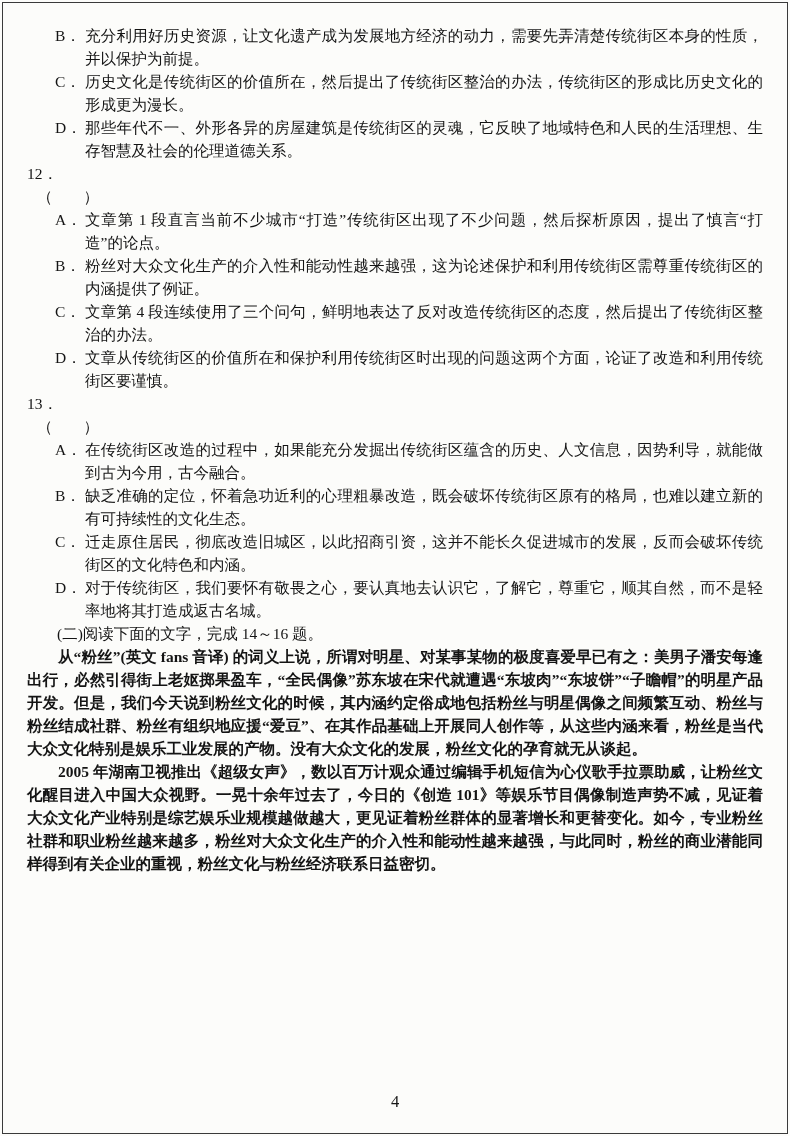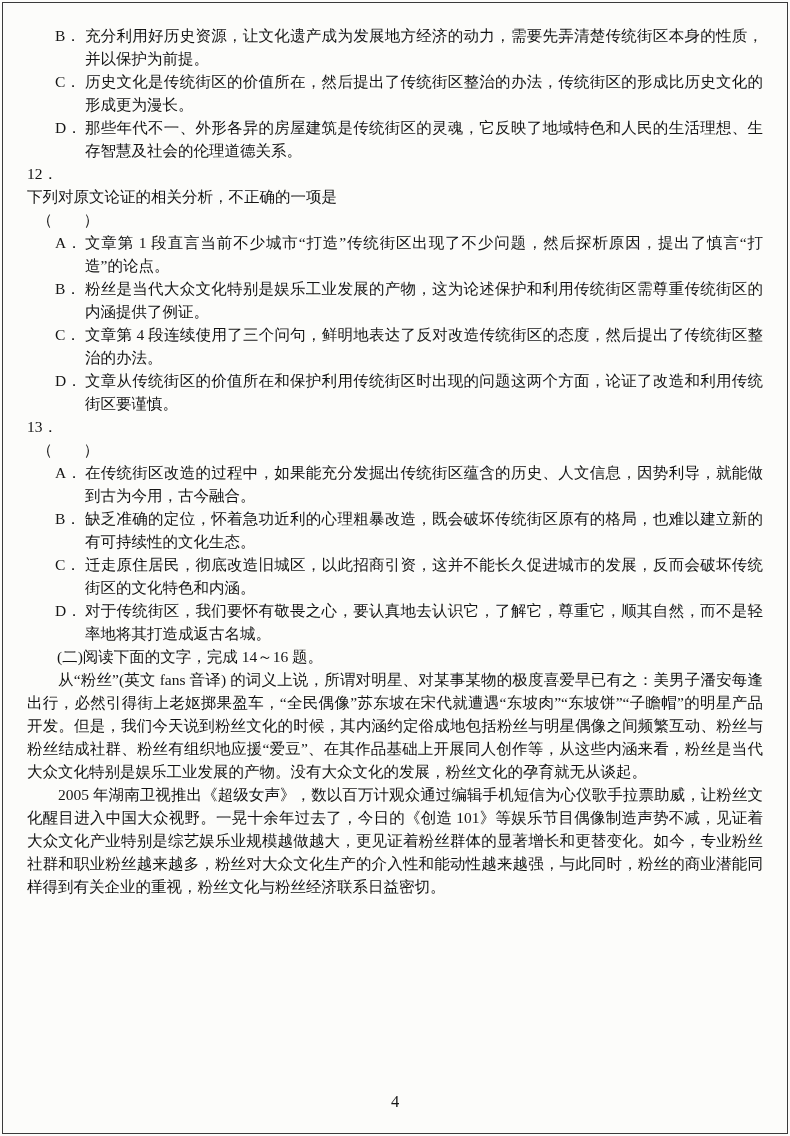--- a/index.html
+++ b/index.html
@@ -32,20 +32,21 @@
   .opt-label { flex: 0 0 30px; }
   .opt-text { flex: 1; text-align: justify; }
   .qline { display: flex; flex-direction: column; }
   .q-num { flex: 0 0 auto; padding-right: 3px; white-space: nowrap; }
   .q-stem { flex: 1; text-align: justify; }
   .q-bracket { flex: 0 0 auto; padding-left: 10px; white-space: nowrap; }
   .section-heading { text-indent: 30px; }
   .passage p {
     text-indent: 31px;
     text-align: justify;
+    font-weight: bold;
   }
   .page-number {
     position: absolute;
     bottom: 24px;
     left: 0;
     width: 100%;
     text-align: center;
     font-size: 16.5px;
     color: #161616;
   }
@@ -68,30 +69,29 @@
     </div>
     <div class="option">
       <span class="opt-label">D．</span>
       <span class="opt-text">那些年代不一、外形各异的房屋建筑是传统街区的灵魂，它反映了地域特色和人民的生活理想、生存智慧及社会的伦理道德关系。</span>
     </div>
   </div>
 
   <div>
     <div class="qline">
       <span class="q-num">12．</span>
-      <span class="q-stem">下列对原文论证的相关分析，不正确的一项是</span>
       <span class="q-bracket">（　　）</span>
     </div>
     <div class="option">
       <span class="opt-label">A．</span>
       <span class="opt-text">文章第 1 段直言当前不少城市“打造”传统街区出现了不少问题，然后探析原因，提出了慎言“打造”的论点。</span>
     </div>
     <div class="option">
       <span class="opt-label">B．</span>
-      <span class="opt-text">粉丝是当代大众文化特别是娱乐工业发展的产物，这为论述保护和利用传统街区需尊重传统街区的内涵提供了例证。</span>
+      <span class="opt-text">粉丝对大众文化生产的介入性和能动性越来越强，这为论述保护和利用传统街区需尊重传统街区的内涵提供了例证。</span>
     </div>
     <div class="option">
       <span class="opt-label">C．</span>
       <span class="opt-text">文章第 4 段连续使用了三个问句，鲜明地表达了反对改造传统街区的态度，然后提出了传统街区整治的办法。</span>
     </div>
     <div class="option">
       <span class="opt-label">D．</span>
       <span class="opt-text">文章从传统街区的价值所在和保护利用传统街区时出现的问题这两个方面，论证了改造和利用传统街区要谨慎。</span>
     </div>
   </div>

